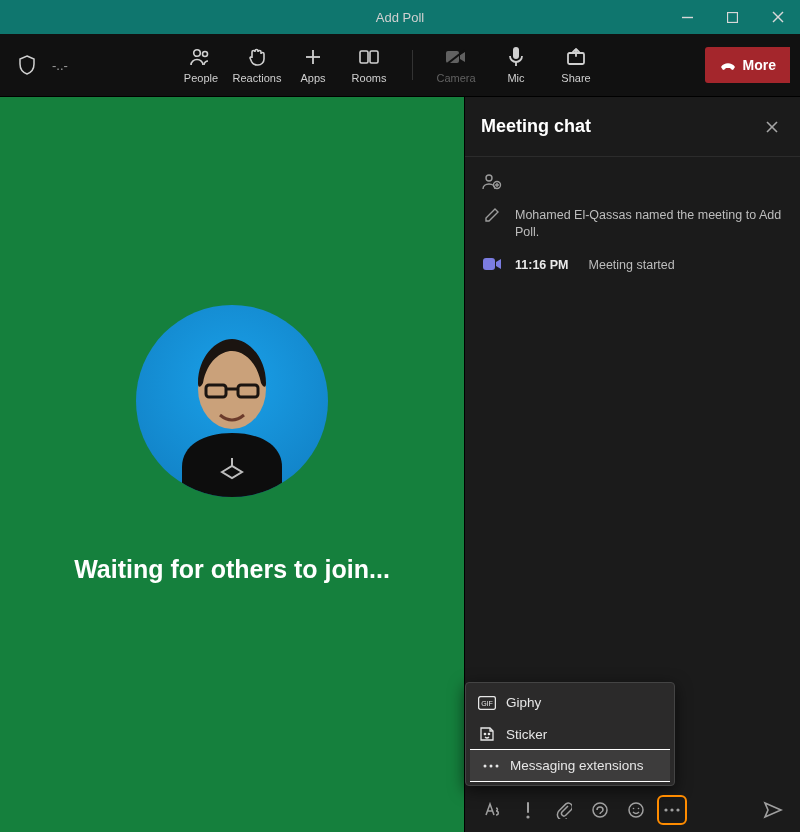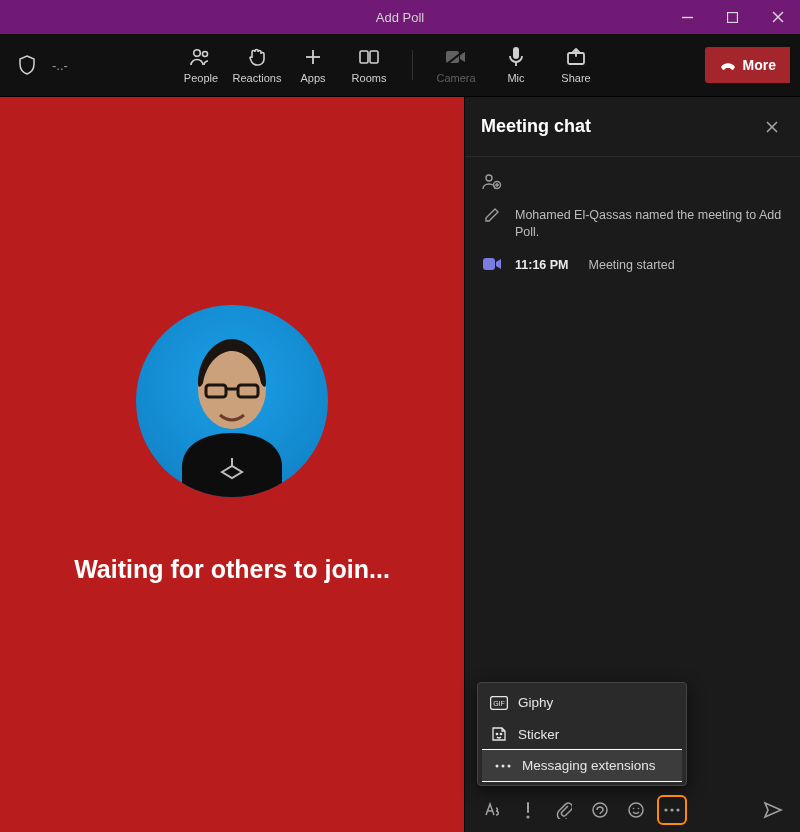--- a/index.html
+++ b/index.html
@@ -1,20 +1,20 @@
 <!DOCTYPE html>
 <html><head>
 <meta charset="utf-8">
 <style>
   * { box-sizing: border-box; margin: 0; padding: 0; }
   html, body { width: 800px; height: 832px; overflow: hidden; font-family: "Segoe UI", Arial, sans-serif; background: #000; }
   body { display: flex; flex-direction: column; color: #e0e0e0; }
 
   
-  .titlebar { height: 34px; background: #701a75; display: flex; align-items: center; position: relative; }
+  .titlebar { height: 34px; background: #0f766e; display: flex; align-items: center; position: relative; }
   .titlebar .title { width: 100%; text-align: center; font-size: 13px; color: #d0d0d0; }
   .wincontrols { position: absolute; right: 0; top: 0; height: 34px; display: flex; }
   .winbtn { width: 45px; height: 34px; display: flex; align-items: center; justify-content: center; color: #d8d8d8; cursor: pointer; }
   .winbtn svg { pointer-events: none; }
 
   
   .toolbar { height: 63px; background: #111; display: flex; align-items: center; padding: 0 10px; gap: 6px; border-bottom: 1px solid #000; }
   .tbitem { display: flex; flex-direction: column; align-items: center; justify-content: center; gap: 4px; min-width: 54px; height: 56px; color: #d0d0d0; font-size: 11px; cursor: pointer; border-radius: 3px; position: relative; }
   .tbitem.selected::after { content: ""; position: absolute; bottom: -6px; left: 18px; right: 18px; height: 3px; background: #6264a7; border-radius: 2px; }
   .tbitem.disabled { color: #616161; }
@@ -23,21 +23,21 @@
   .shield { width: 34px; height: 34px; display: flex; align-items: center; justify-content: center; color: #d0d0d0; cursor: pointer;}
   .wave { width: 40px; text-align: left; color: #9e9e9e; font-size: 13px; }
   .toolbar-main { display: flex; align-items: center; gap: 2px; margin-left: 58px;}
   .toolbar-sep { width: 1px; height: 30px; background: #333; margin: 0 10px; }
   .toolbar-right { margin-left: auto; display: flex; align-items: center; gap: 4px; }
   .leave { display: flex; height: 36px; }
   .leave-main { display: flex; align-items: center; gap: 6px; background: #a4262c; color: #fff; padding: 0 14px; border-radius: 3px 0 0 3px; font-size: 14px; font-weight: 600; cursor: pointer; }
 
   
   .content { flex: 1; display: flex; min-height: 0; }
-  .stage { flex: 1; background: #b91c1c; display: flex; flex-direction: column; align-items: center; justify-content: center; position: relative; }
+  .stage { flex: 1; background: #15803d; display: flex; flex-direction: column; align-items: center; justify-content: center; position: relative; }
   .avatar { width: 192px; height: 192px; border-radius: 50%; background: radial-gradient(circle at 50% 40%, #1aa0e8 0%, #107cc0 100%); display: flex; align-items: flex-end; justify-content: center; overflow: hidden; margin-top: -40px;}
   .avatar-person { width: 140px; height: 170px; display:flex; align-items:flex-end; justify-content:center;}
   .waiting { margin-top: 58px; font-size: 25px; font-weight: 700; color: #fff; }
 
   
   .panel { width: 336px; background: #1b1b1b; display: flex; flex-direction: column; position: relative; border-left: 1px solid #000;}
   .panel-header { height: 60px; display: flex; align-items: center; padding: 0 16px; font-size: 18px; font-weight: 700; color: #fff; border-bottom: 1px solid #2c2c2c; }
   .panel-close { margin-left: auto; color: #a5a5a5; cursor: pointer; width: 24px; height:24px; display:flex; align-items:center; justify-content:center;}
   .events { padding: 16px 16px 0 16px; font-size: 12.5px; color: #bdbdbd; display:flex; flex-direction: column; gap:16px;}
   .event { display: flex; gap: 12px; }
@@ -47,21 +47,21 @@
   .event.cam .time { font-weight: 600; color: #eaeaea; margin-right: 10px;}
   .event.cam .event-text { display:flex; gap:10px; }
 
   
   .compose { height: 44px; display:flex; align-items:center; padding: 0 16px; gap: 14px; color: #a0a0a0; position: relative;}
   .cbtn { width: 22px; height: 22px; display:flex; align-items:center; justify-content:center; cursor:pointer; color:#a0a0a0;}
   .cbtn.highlight { outline: 2px solid #ff8c00; outline-offset: 2px; border-radius: 2px; }
   .send { margin-left: auto; color:#a0a0a0;}
 
   
-  .popup { position: absolute; bottom: 46px; left: 12px; width: 210px; background: #2b2a2a; border: 1px solid #444; border-radius: 4px; padding: 4px 0; box-shadow: 0 4px 16px rgba(0,0,0,0.6);}
+  .popup { position: absolute; bottom: 46px; left: 0; width: 210px; background: #2b2a2a; border: 1px solid #444; border-radius: 4px; padding: 4px 0; box-shadow: 0 4px 16px rgba(0,0,0,0.6);}
   .popup-item { display:flex; align-items:center; gap:10px; padding: 8px 12px; font-size: 13.5px; color:#e6e6e6; cursor:pointer;}
   .popup-item.active { background: #3d3c3c; border: 1px solid #fff; border-left:none; border-right:none; margin:-1px 4px;}
   .popup-item .pi-icon { width:18px; display:flex; align-items:center; justify-content:center;}
 </style>
 </head>
 <body>
 
 <div class="titlebar">
   <div class="title">Add Poll</div>
   <div class="wincontrols">

